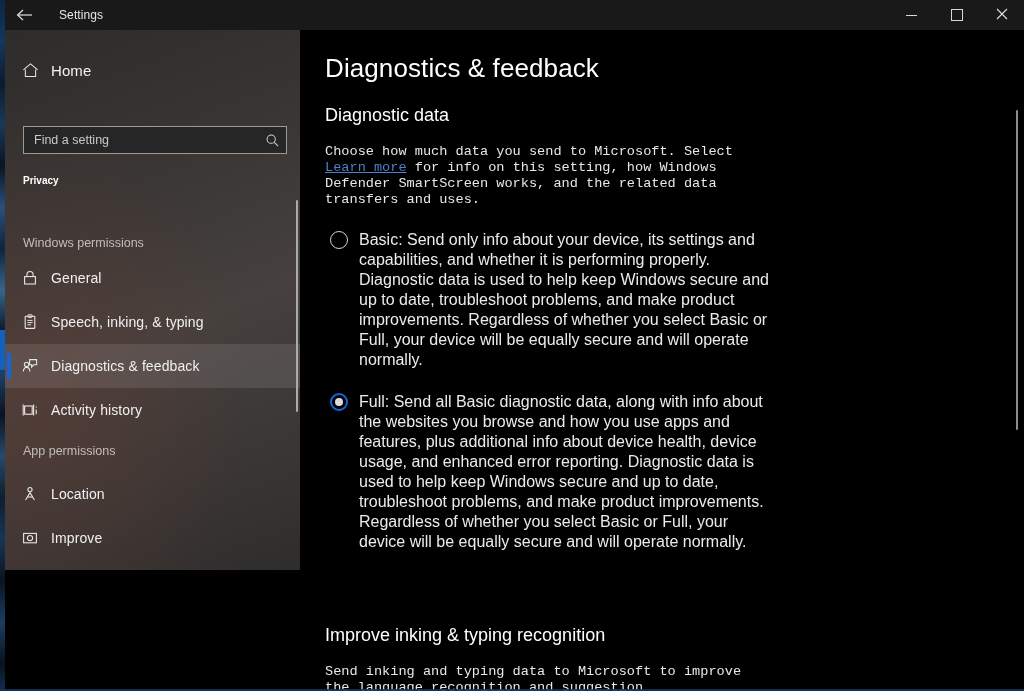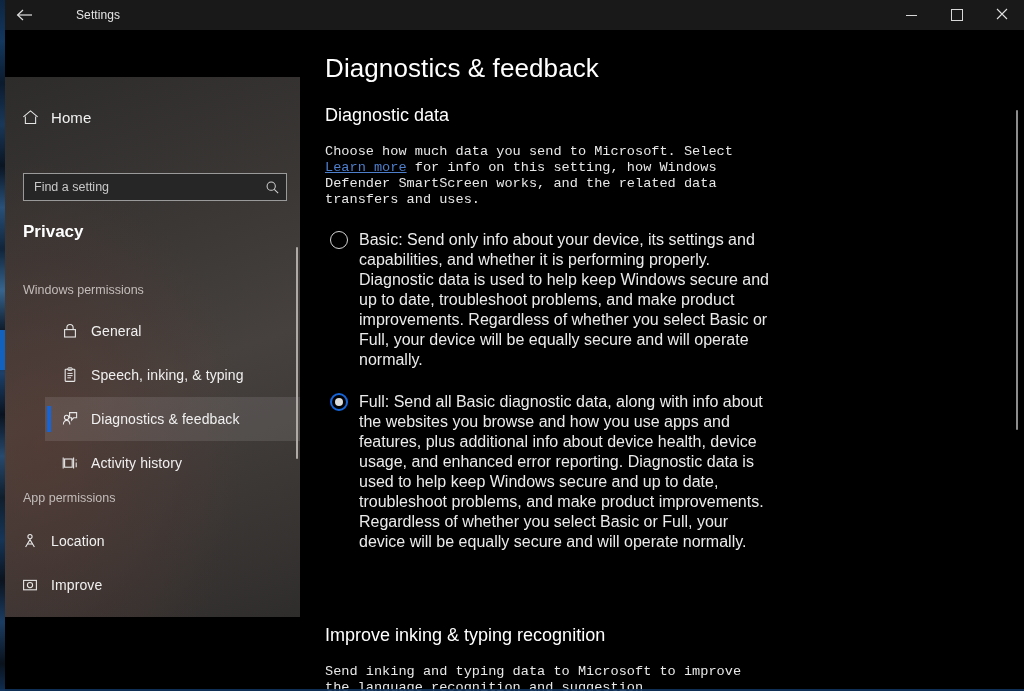--- a/index.html
+++ b/index.html
@@ -53,21 +53,20 @@
   }
 
   
   .titlebar {
     position: absolute;
     left: 0; top: 0;
     width: 1019px; height: 30px;
     background: #191919;
     display: flex;
     align-items: center;
-    gap: 17px;
   }
   .back-btn {
     width: 40px; height: 30px;
     display: flex; align-items: center; justify-content: center;
     cursor: pointer;
   }
   .back-btn svg { display: block; }
   .titlebar-title {
     font-size: 12px;
     color: #e6e6e6;
@@ -95,21 +94,20 @@
 
   
   .sidebar {
     position: absolute;
     left: 0; top: 30px;
     width: 295px; height: 540px;
     background:
       radial-gradient(120% 90% at 12% 68%, rgba(92,58,50,.55) 0%, rgba(60,44,40,0) 58%),
       linear-gradient(160deg, #2e2c2b 0%, #3a3735 32%, #46413e 55%, #3b3735 78%, #2f2d2c 100%);
     overflow: hidden;
-    margin-top: 47px;
   }
   .sidebar-scroll-thumb {
     position: absolute;
     right: 2px;
     top: 170px;
     width: 2px;
     height: 212px;
     background: #b0aaa6;
     border-radius: 1px;
     cursor: pointer;
@@ -153,21 +151,21 @@
     position: absolute;
     right: 4px; top: 3px;
     width: 22px; height: 22px;
     display: flex; align-items: center; justify-content: center;
     cursor: pointer;
   }
 
   .section-title {
     position: absolute;
     left: 18px;
-    font-size: 17px;
+    font-size: 10px;
     font-weight: bold;
     color: #ffffff;
     user-select: none;
   }
   .group-head {
     position: absolute;
     left: 18px;
     font-size: 12.5px;
     color: #c3bdba;
     user-select: none;
@@ -368,21 +366,21 @@
             <circle cx="6.6" cy="6.6" r="4.4" fill="none" stroke="#d0d0d0" stroke-width="1.1"></circle>
             <path d="M9.9 9.9 L14 14" stroke="#d0d0d0" stroke-width="1.1" fill="none"></path>
           </svg>
         </span>
       </div>
 
       <div class="section-title" style="top:145px;">Privacy</div>
 
       <div class="group-head" style="top:206px;">Windows permissions</div>
 
-      <div class="nav" style="top:232px;padding-left:40px;">
+      <div class="nav" style="top:226px;">
         <div class="nav-item">
           <span class="icon-slot">
             <svg width="18" height="18" viewBox="0 0 18 18">
               <rect x="3.6" y="7.6" width="10.8" height="7.4" fill="none" stroke="#e6e6e6" stroke-width="1.1"></rect>
               <path d="M5.9 7.6 L5.9 5.6 A3.1 3.1 0 0 1 12.1 5.6 L12.1 7.6" fill="none" stroke="#e6e6e6" stroke-width="1.1"></path>
             </svg>
           </span>
           <span class="label">General</span>
         </div>
 

